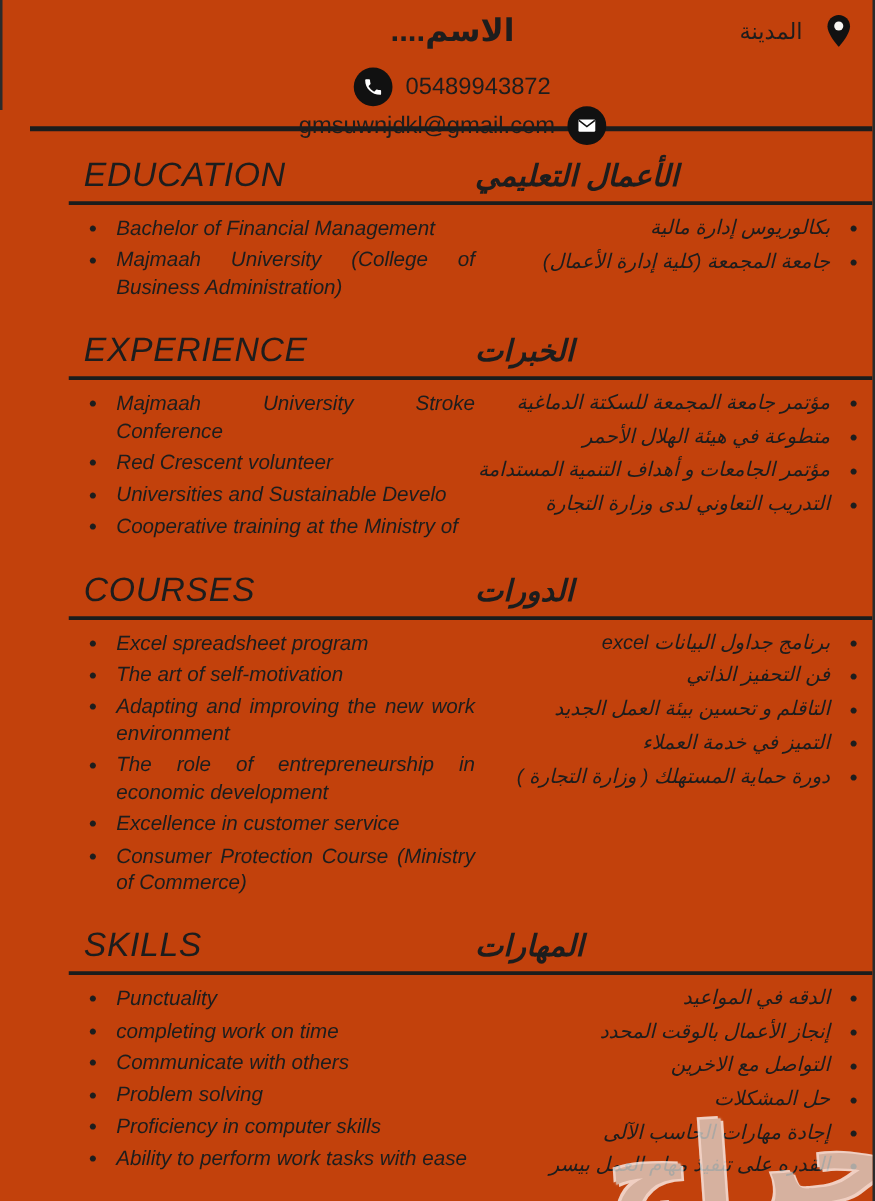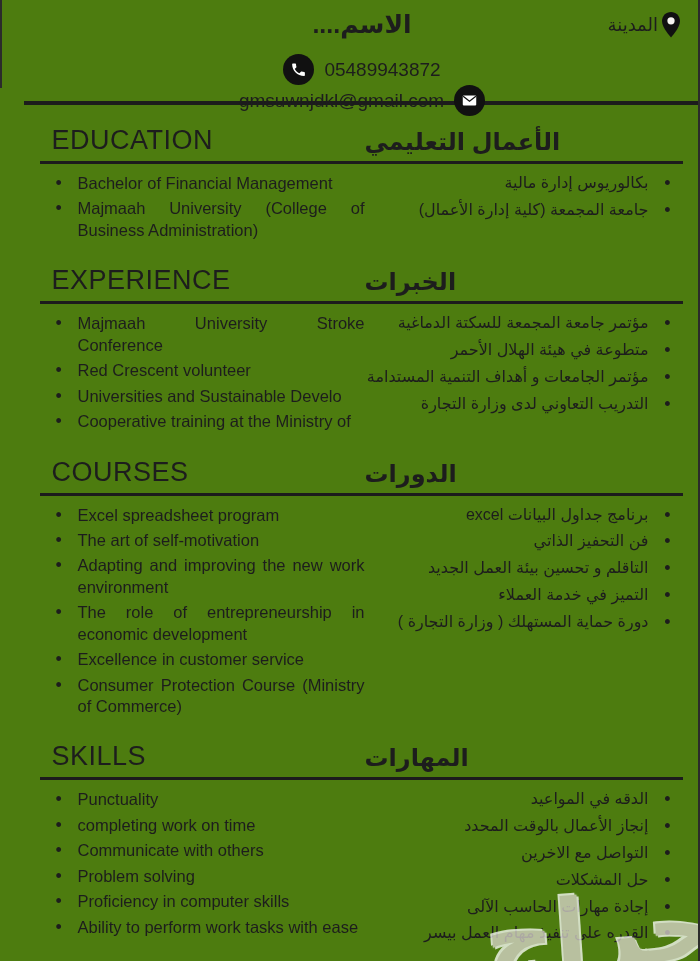--- a/index.html
+++ b/index.html
@@ -5,41 +5,41 @@
   html,body{margin:0;padding:0;}
   body{
     background:#e9e7e2;
     font-family:"Liberation Sans","DejaVu Sans",sans-serif;
     color:#1d1d1d;
   }
   .page{
     position:relative;
     width:700px;height:961px;
     margin:0 auto;
-    background:#4d7c0f;
+    background:#c2410c;
     overflow:hidden;
     border-right:2px solid #2b2b2b;
     box-sizing:border-box;
     padding-left:24px;
   }
   .edge-left{
     position:absolute;left:0;top:0;width:2px;height:88px;background:#2b2b2b;
   }
   
   .header{position:relative;padding:8px 12px 0 14px;}
   .top-row{position:relative;height:36px;}
   .name{
     position:absolute;left:0;right:0;top:2px;
     text-align:center;
     font-size:25px;font-weight:600;
     direction:rtl;
   }
   .city-group{
     position:absolute;right:2px;top:2px;
-    display:flex;align-items:center;gap:0;
+    display:flex;align-items:center;gap:16px;
     direction:rtl;
     font-size:18px;
     text-align:center;
   }
   .contact-row{
     display:flex;justify-content:space-between;align-items:center;
     margin-top:10px;height:34px;flex-direction:column;
   }
   .contact-group{display:flex;align-items:center;gap:10px;font-size:19px;}
   .icon-circle{
@@ -49,22 +49,23 @@
   }
   .icon-circle svg{display:block;}
   .pin-icon svg{display:block;}
   .thick-divider{
     margin-top:13px;
     height:4px;background:#1c1c1c;width:100%;
   }
   
   .content{padding:0;}
   .section-row{
-    display:flex;justify-content:center;
+    display:flex;justify-content:flex-end;
     margin-top:13px;
+    font-style:italic;
   }
   .col-en{width:325px;flex:0 0 325px;}
   .col-ar{width:318px;flex:0 0 318px;}
   .sec h2{
     margin:0;
     font-size:27px;font-weight:400;letter-spacing:.5px;
     height:38px;display:flex;align-items:flex-end;
     border-bottom:3px solid #1c1c1c;
     padding-bottom:5px;box-sizing:content-box;
   }

